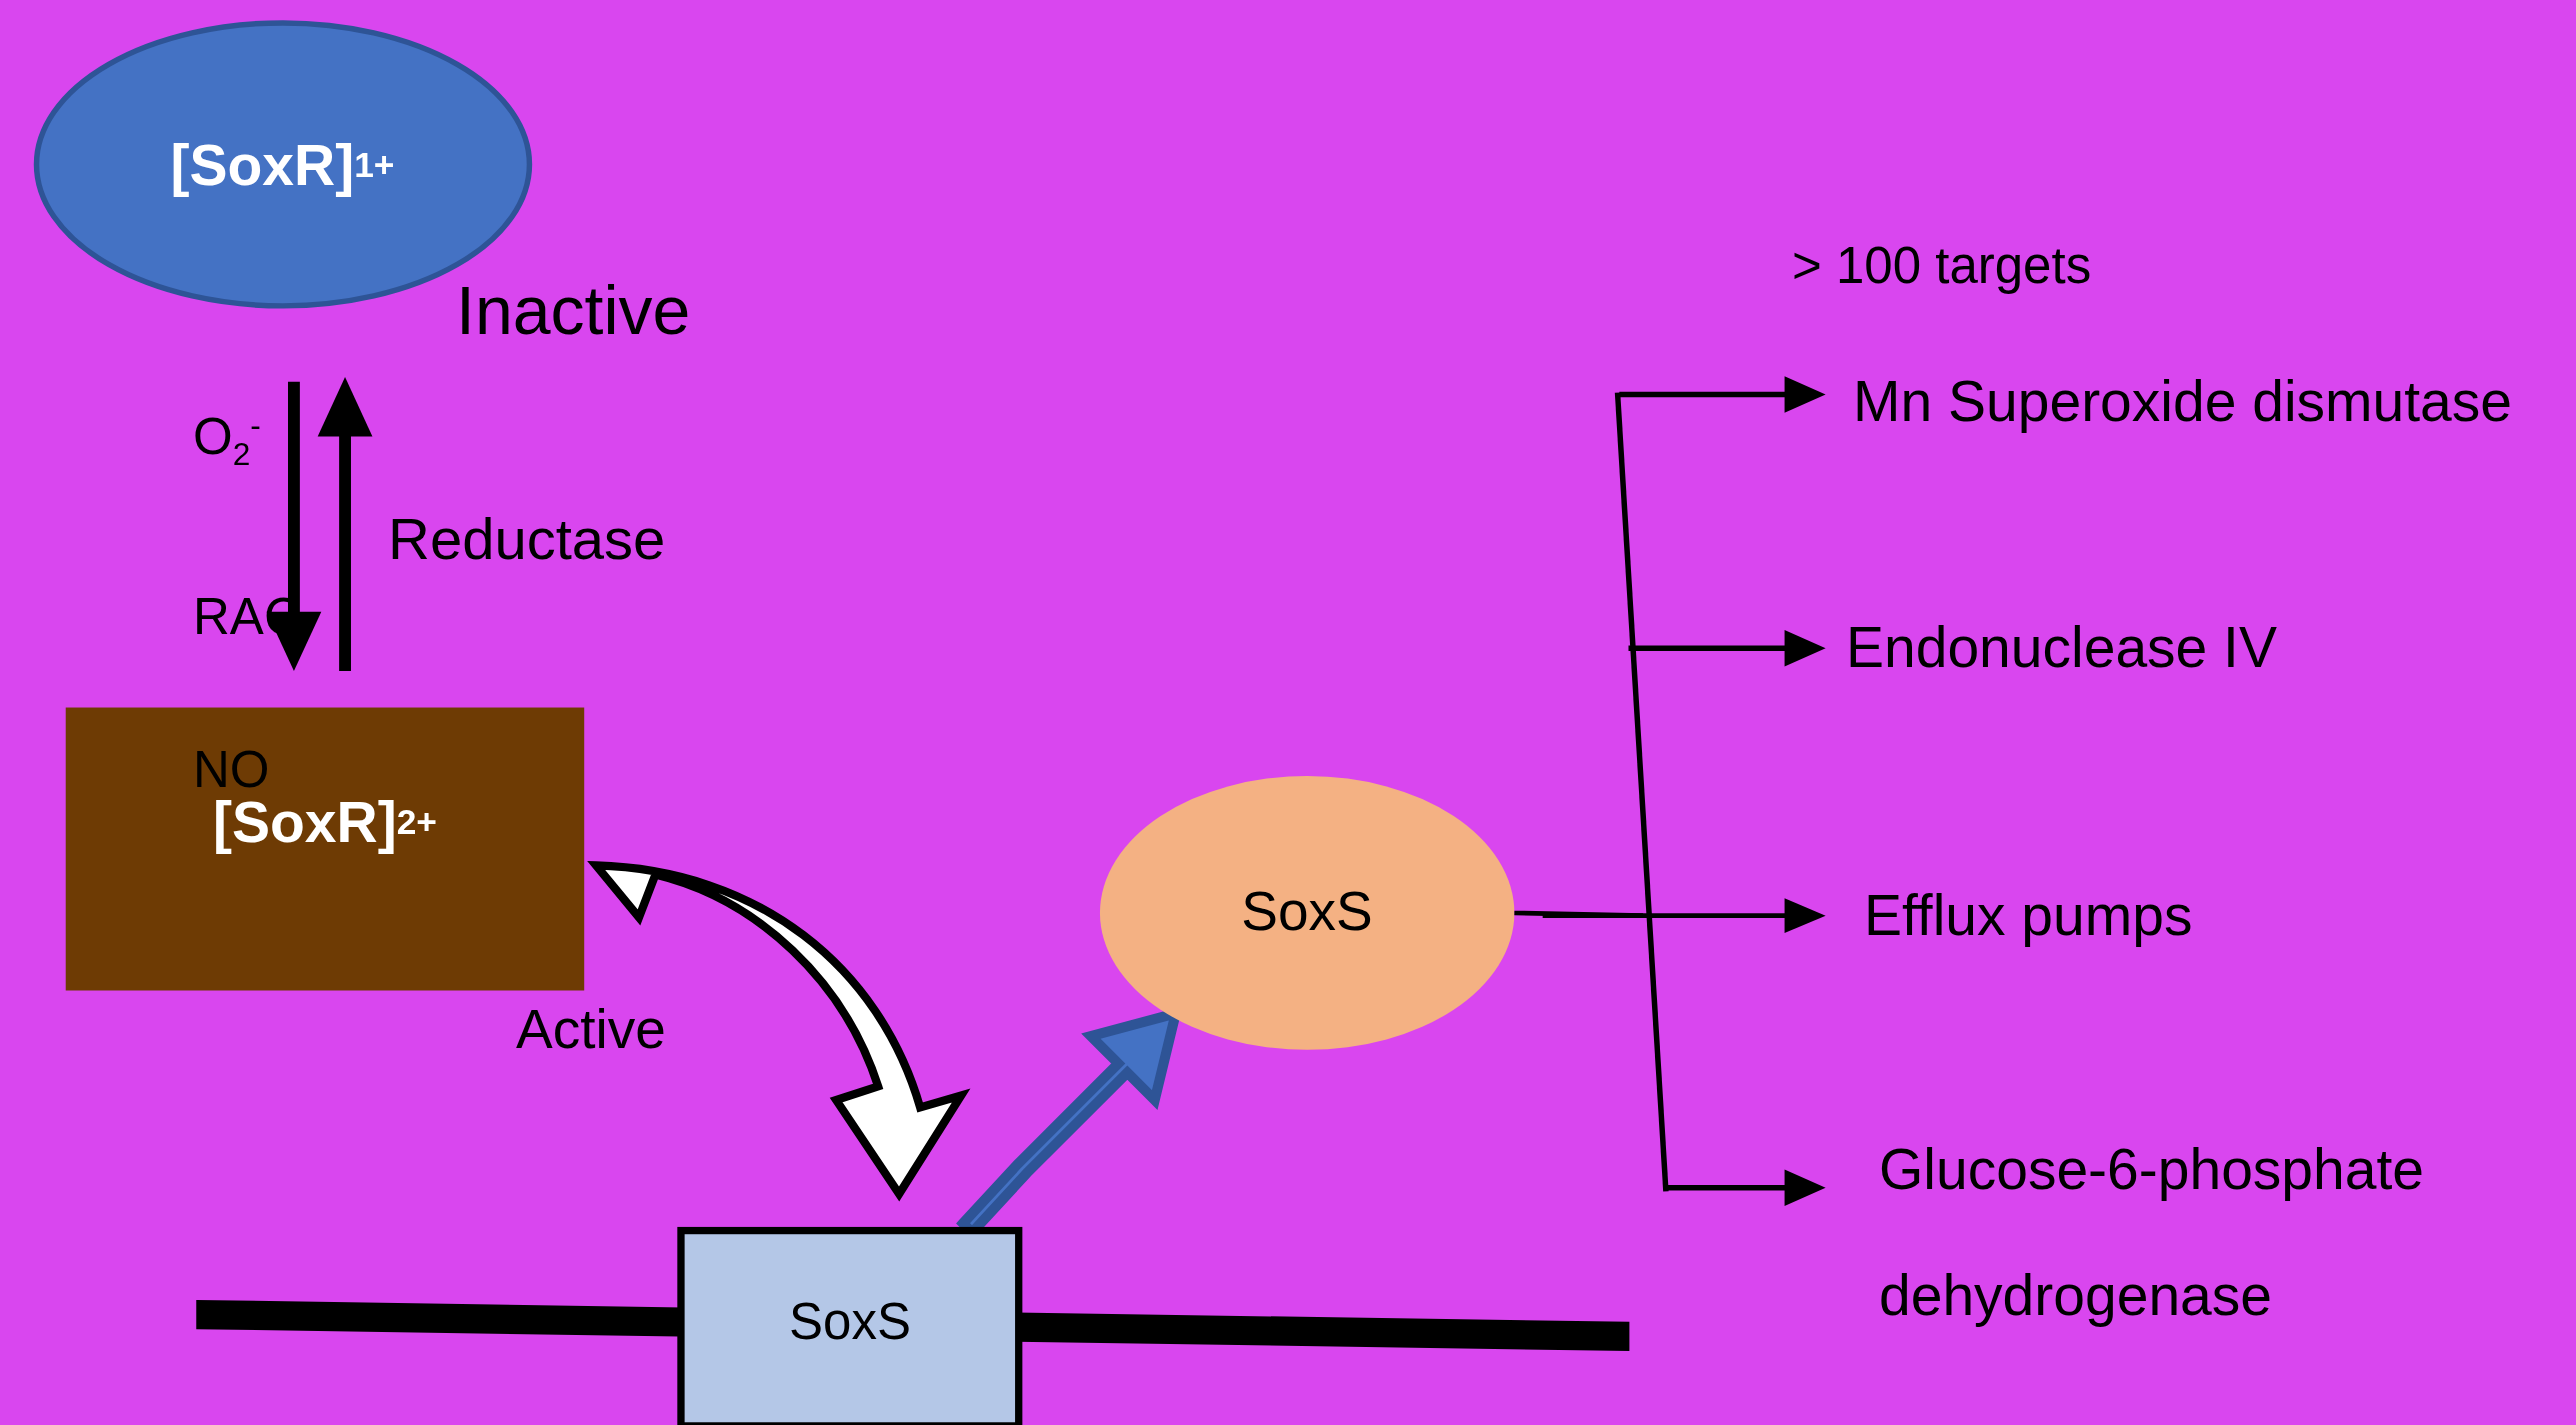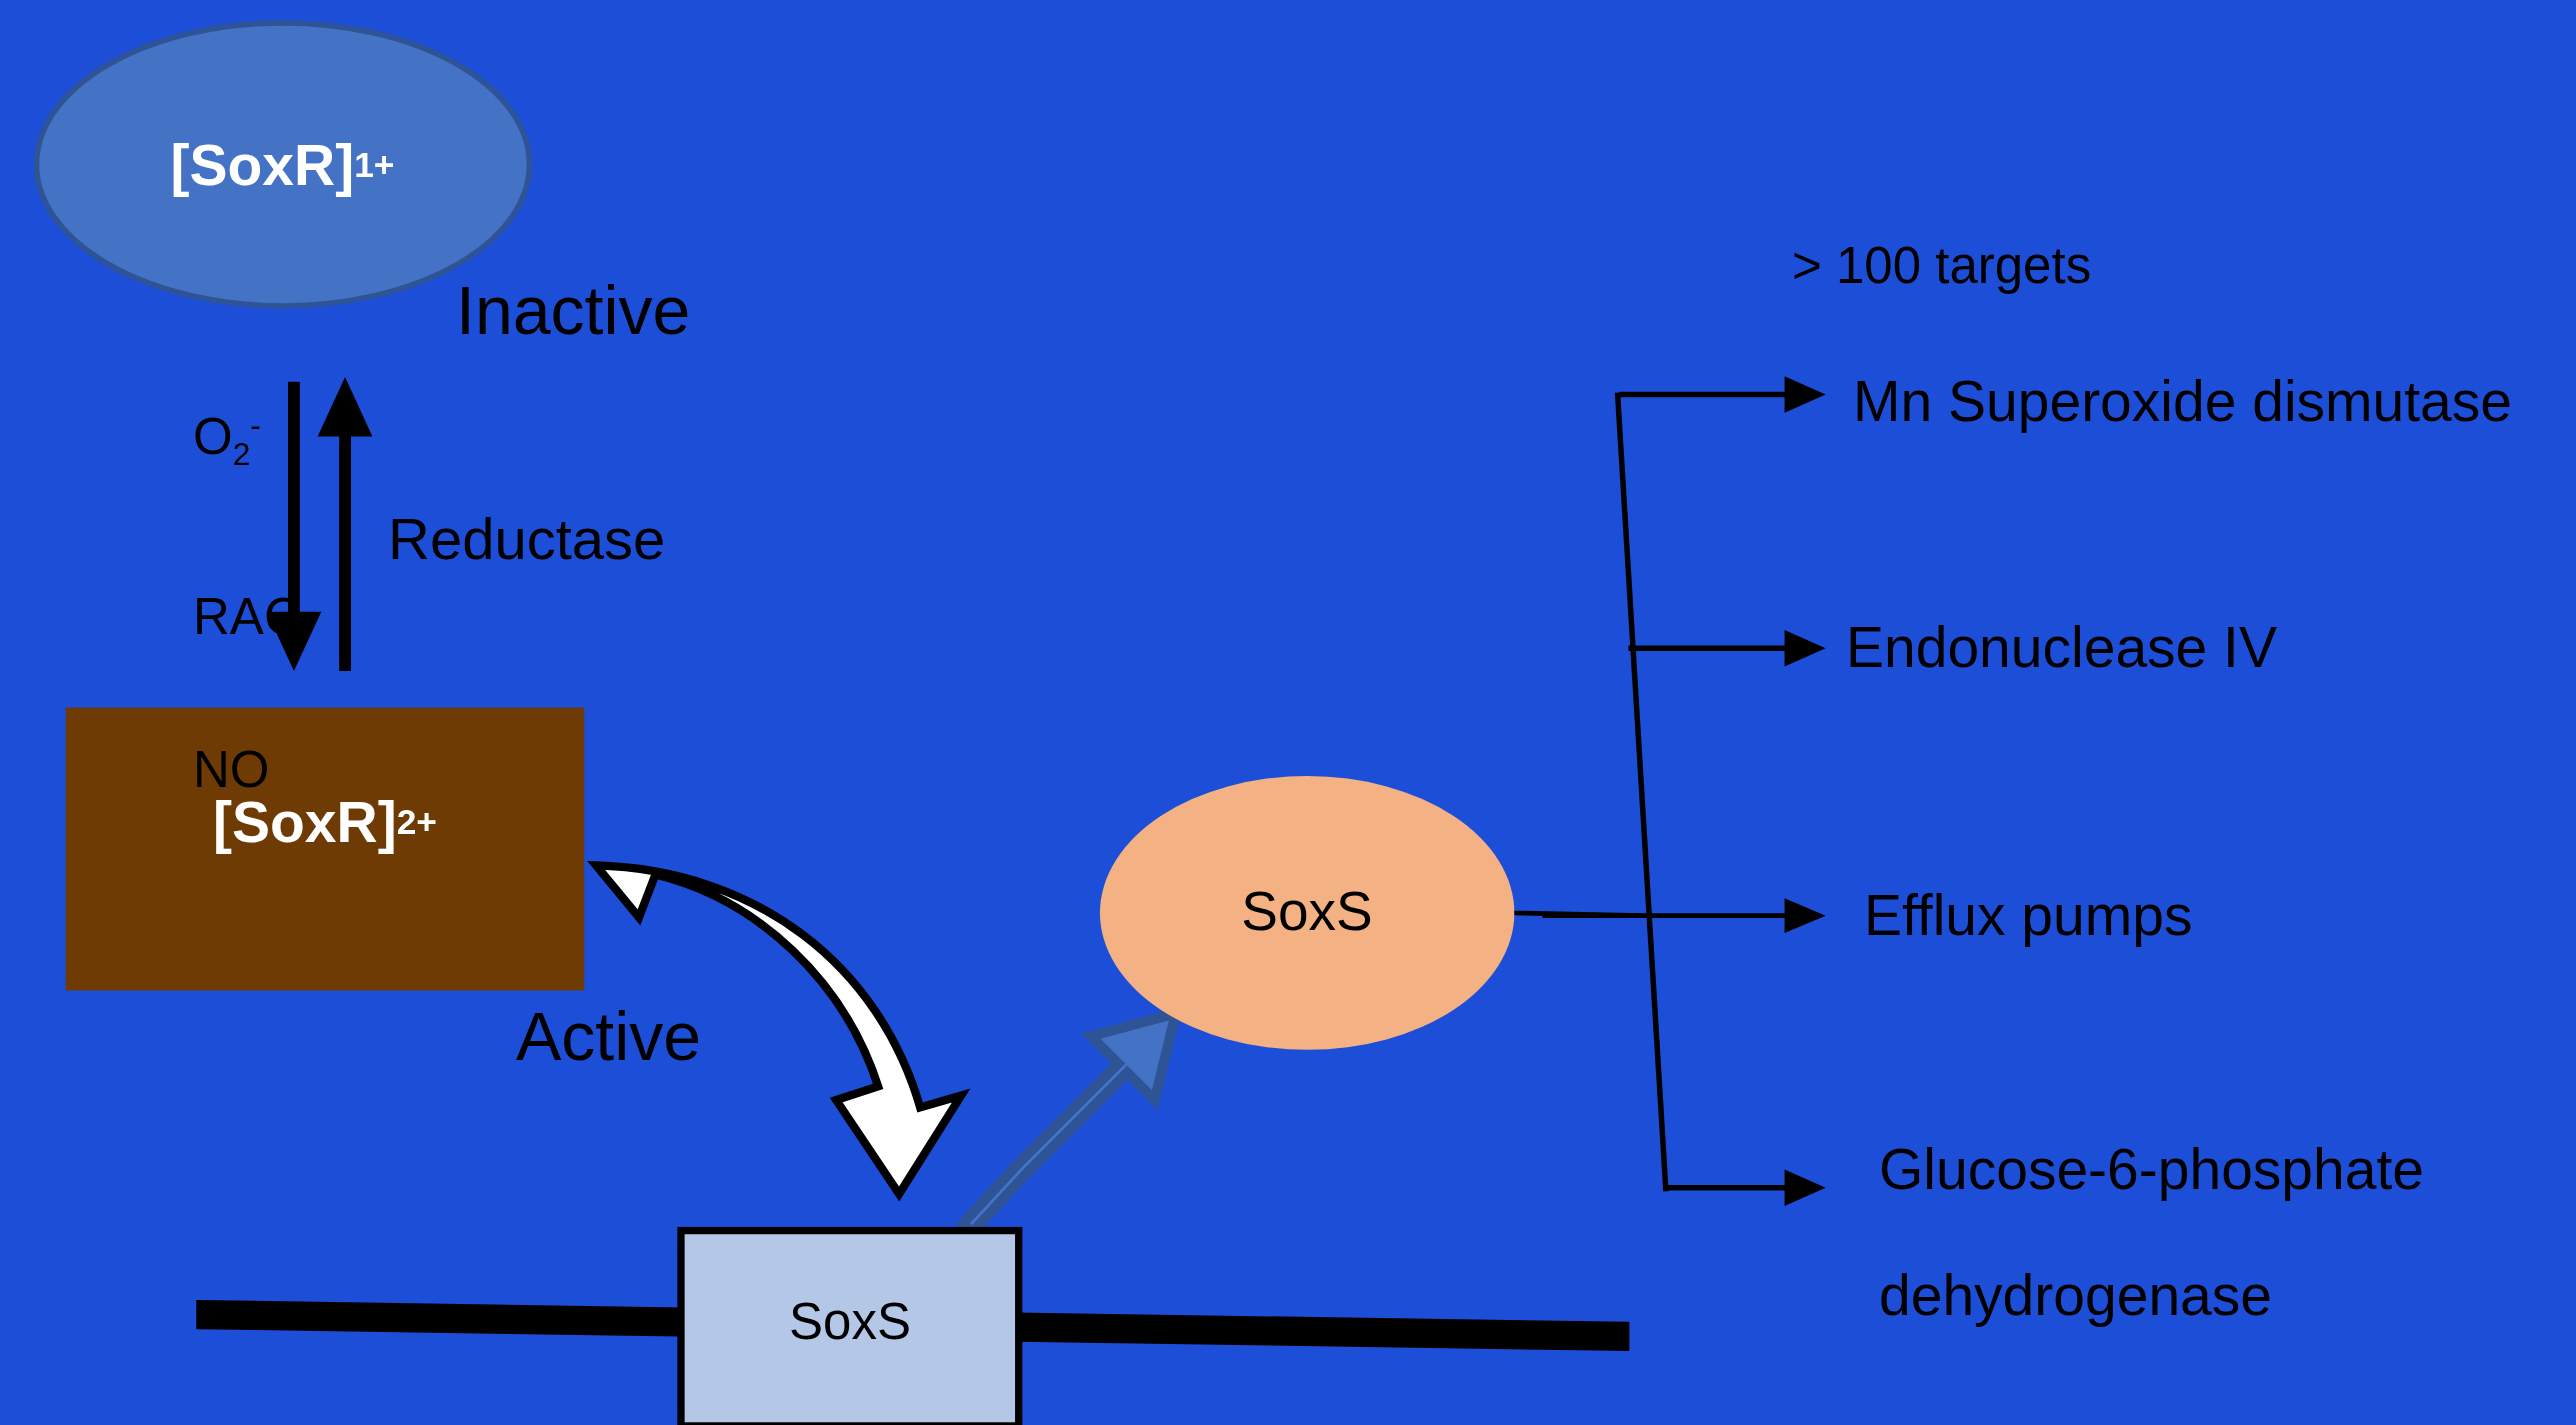--- a/index.html
+++ b/index.html
@@ -8,21 +8,21 @@
     padding: 0;
     background: #ffffff;
   }
   body {
     font-family: "Liberation Sans", sans-serif;
   }
   #canvas {
     position: relative;
     width: 2576px;
     height: 1426px;
-    background: #1d4ed8;
+    background: #d946ef;
     overflow: hidden;
   }
   #svg-layer {
     position: absolute;
     left: 0;
     top: 0;
     width: 2576px;
     height: 1426px;
   }
   .lbl {
@@ -141,21 +141,21 @@
     </div>
   </div>
 
   <div class="lbl" style="left:388px; top:508px; font-size:58px;">Reductase</div>
 
   <div class="shape-text white-bold" style="left:115px; top:785px; width:420px; height:73px; font-size:57px;">
     <span>[SoxR]</span>
       <sup>2+</sup>
   </div>
 
-  <div class="lbl" style="left:516px; top:1000px; font-size:68px;">Active</div>
+  <div class="lbl" style="left:516px; top:1000px; font-size:55px;">Active</div>
 
   <div class="shape-text" style="left:1170px; top:876px; width:274px; height:69px; font-size:55px; color:#000000;">SoxS</div>
 
   <div class="shape-text" style="left:713px; top:1289px; width:274px; height:64px; font-size:51px; color:#000000;">SoxS</div>
 
   <div class="lbl" style="left:1792px; top:239px; font-size:51px;">&gt; 100 targets</div>
 
   <div class="lbl" style="left:1853px; top:371px; font-size:57px;">Mn Superoxide dismutase</div>
 
   <div class="lbl" style="left:1846px; top:617px; font-size:57px;">Endonuclease IV</div>

